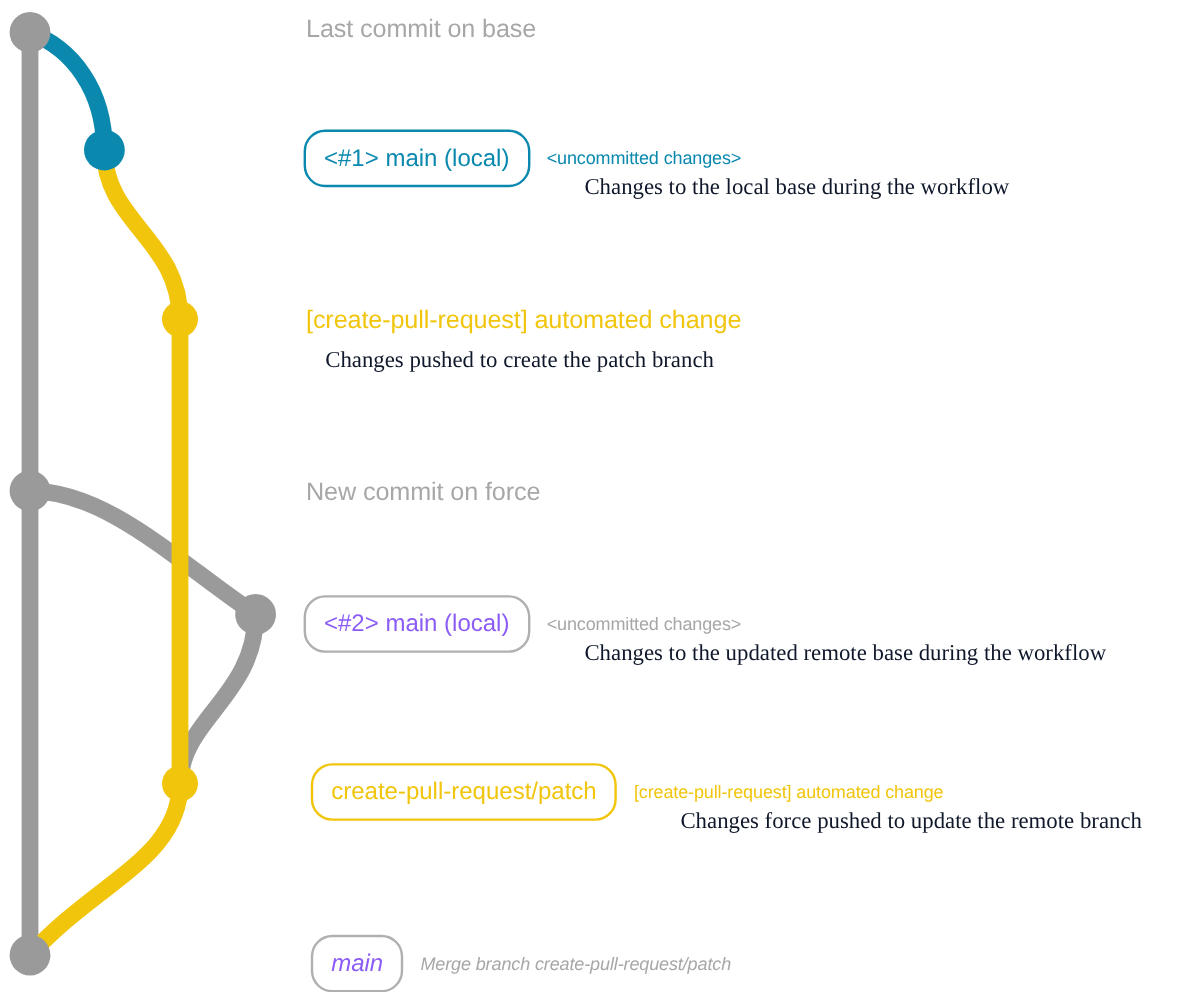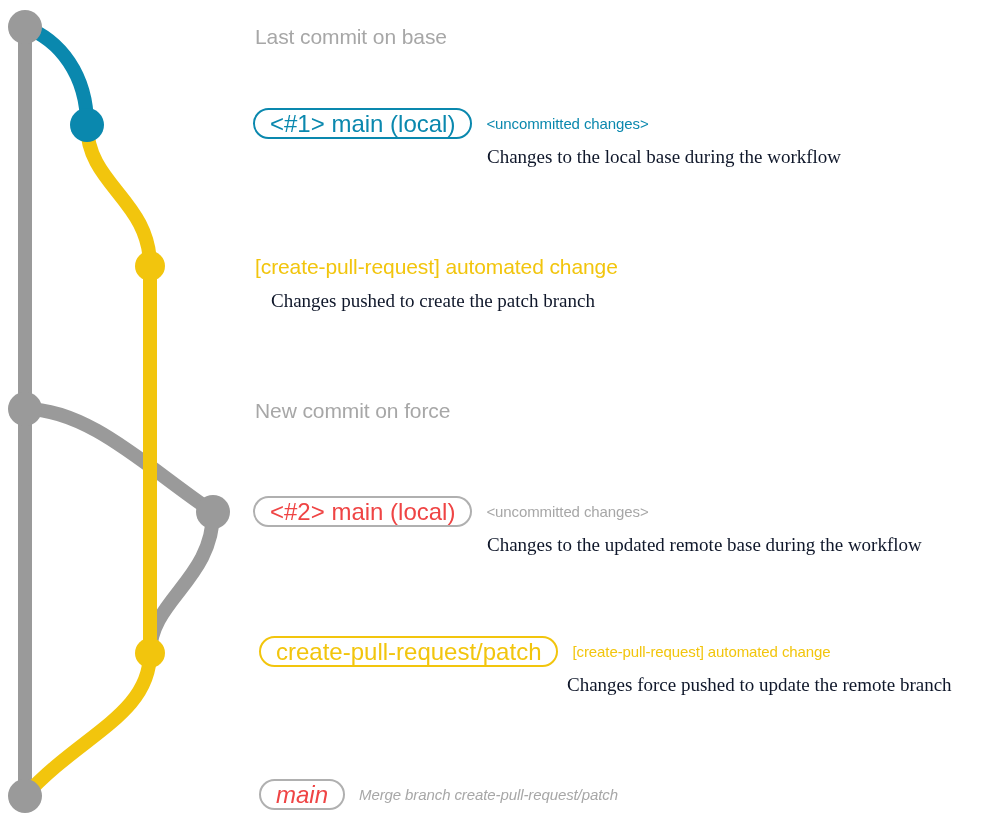--- a/index.html
+++ b/index.html
@@ -37,33 +37,33 @@
     position: absolute;
     display: flex;
     align-items: center;
     white-space: nowrap;
   }
   .pill {
     display: inline-flex;
     align-items: center;
     justify-content: center;
     box-sizing: border-box;
-    height: 31px;
+    height: 48px;
     padding: 0 15px;
     border-radius: 18px;
     border: 2px solid #9a9a9a;
     background: #ffffff;
     font-family: "Liberation Sans", sans-serif;
-    font-size: 24px;
+    font-size: 20px;
     color: #9a9a9a;
     line-height: 1;
   }
   .pill.blue  { border-color: #0a88ae; color: #0a88ae; }
   .pill.yellow{ border-color: #f2c50d; color: #f2c50d; }
-  .pill.gray  { border-color: #b0b0b0; color: #ef4444; }
+  .pill.gray  { border-color: #b0b0b0; color: #8b5cf6; }
 
   .commit-msg {
     font-family: "Liberation Sans", sans-serif;
     font-size: 15px;
     letter-spacing: -0.1px;
     margin-left: 14px;
   }
   .commit-msg.blue   { color: #0a88ae; }
   .commit-msg.yellow { color: #f2c50d; }
   .commit-msg.gray   { color: #a7a7a7; }
@@ -106,21 +106,21 @@
 
   <circle cx="25" cy="27" r="17" fill="#9a9a9a"></circle>
   <circle cx="87" cy="125" r="17" fill="#0a88ae"></circle>
   <circle cx="150" cy="266" r="15" fill="#f2c50d"></circle>
   <circle cx="25" cy="409" r="17" fill="#9a9a9a"></circle>
   <circle cx="213" cy="512" r="17" fill="#9a9a9a"></circle>
   <circle cx="150" cy="653" r="15" fill="#f2c50d"></circle>
   <circle cx="25" cy="796" r="17" fill="#9a9a9a"></circle>
 </svg>
 
-<div class="anno heading-gray" style="left:255px; top:13px;margin-top:12px;">Last commit on base</div>
+<div class="anno heading-gray" style="left:255px; top:13px;">Last commit on base</div>
 
 <div class="row" style="left:253px; top:108px;">
   <span class="pill blue">&lt;#1&gt; main (local)</span>
   <span class="commit-msg blue">&lt;uncommitted changes&gt;</span>
 </div>
 <div class="desc" style="left:487px; top:146px;">Changes to the local base during the workflow</div>
 
 <div class="commit-title yellow" style="left:255px; top:255px;">[create-pull-request] automated change</div>
 <div class="desc" style="left:271px; top:290px;">Changes pushed to create the patch branch</div>
 

